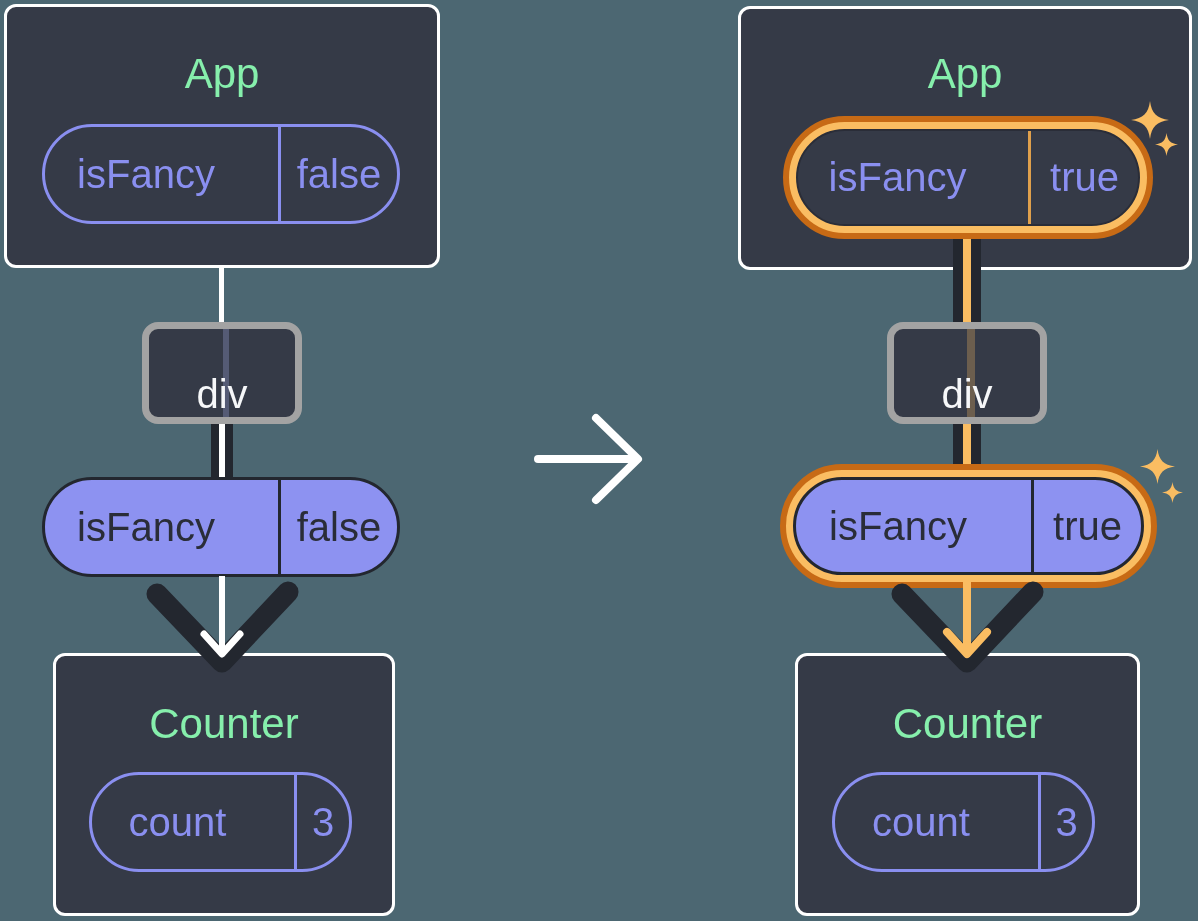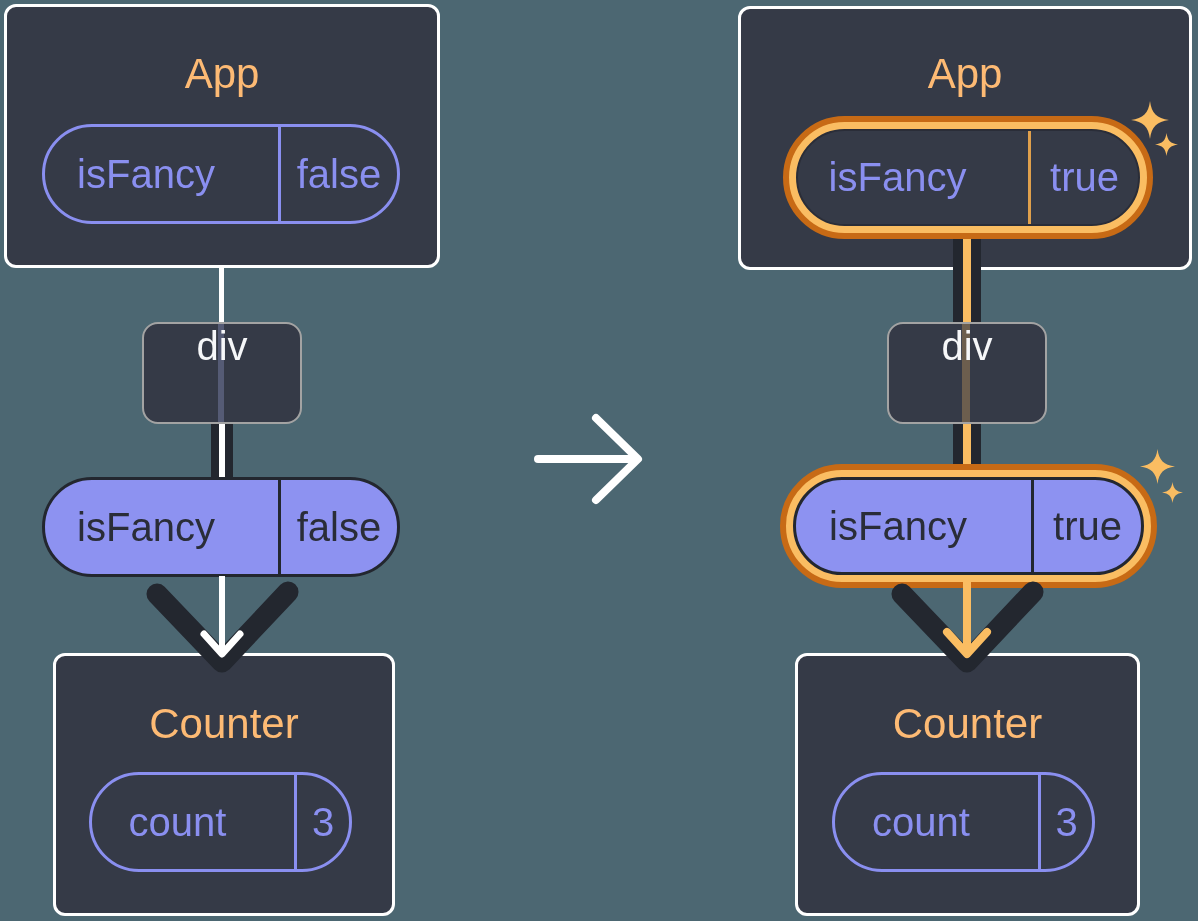--- a/index.html
+++ b/index.html
@@ -15,32 +15,32 @@
     background:#353A47;
     border:3px solid #FFFFFF;
     border-radius:12px;
     box-sizing:border-box;
     z-index:2;
   }
   .card-title{
     position:absolute;
     left:0;right:8px;
     text-align:center;
-    color:#fdba74;
+    color:#86efac;
     font-size:42px;
     font-weight:500;
     z-index:3;
   }
   .node{
     position:absolute;
     background:#353A47;
-    border:2px solid #a3a3a3;
+    border:7px solid #a3a3a3;
     border-radius:16px;
     box-sizing:border-box;
-    display:flex;align-items:flex-start;justify-content:center;
+    display:flex;align-items:flex-end;justify-content:center;
     color:#F6F7F9;font-size:40px;font-weight:500;
     z-index:4;
   }
   .passthrough{
     position:absolute;
     top:0;bottom:0;
     z-index:0;
   }
   .node .label{position:relative;z-index:1;}
   .pill{

